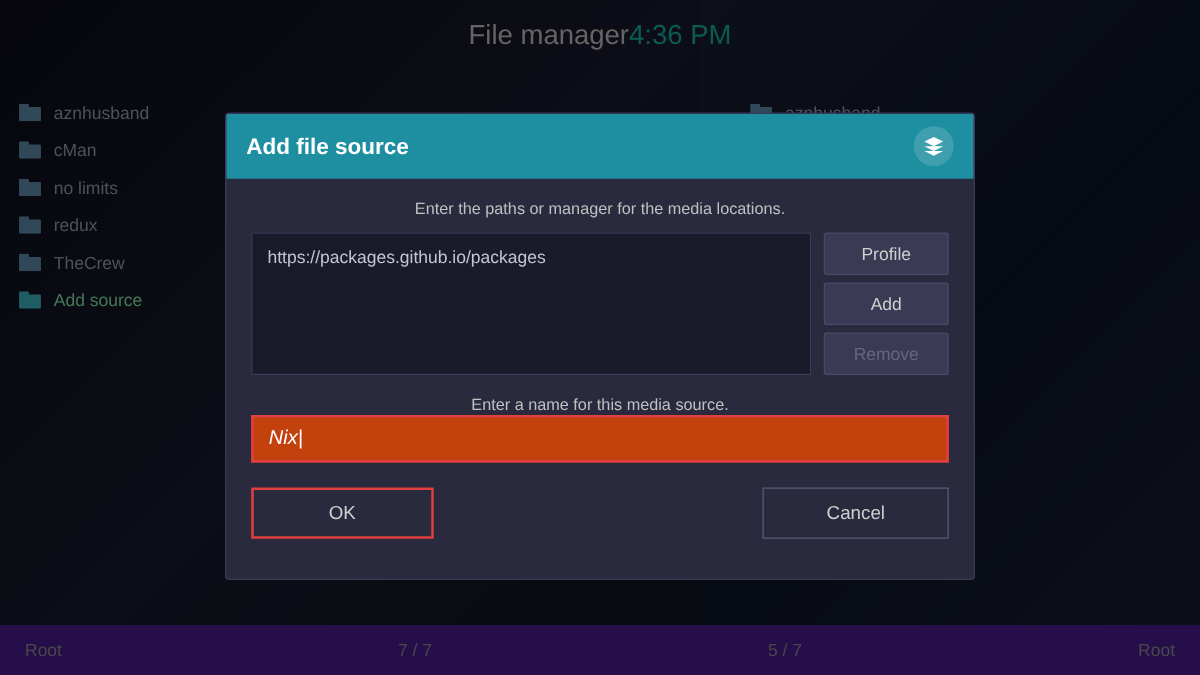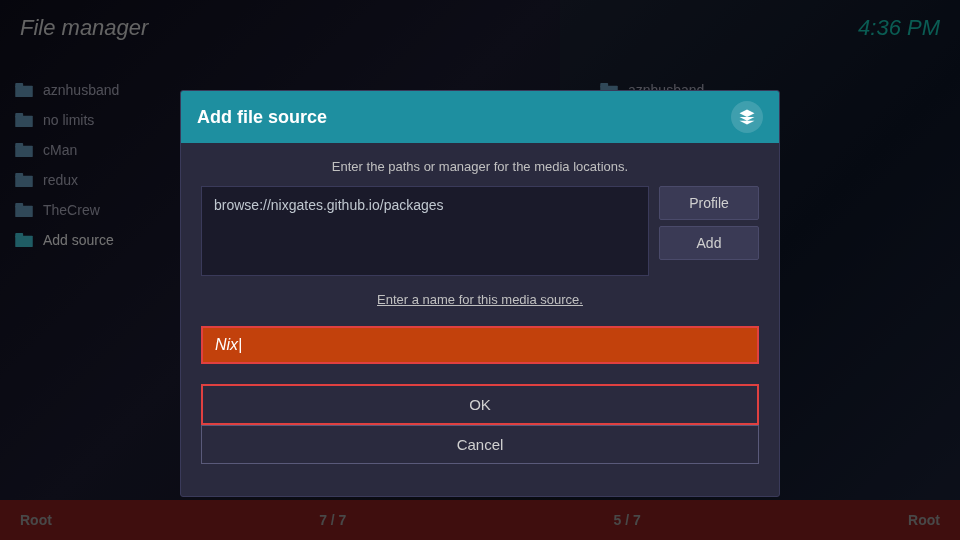--- a/index.html
+++ b/index.html
@@ -28,23 +28,22 @@
       background: linear-gradient(135deg, #1a2030 0%, #0d1525 50%, #1a2035 100%);
     }
 
     
     .header {
       position: absolute;
       top: 0; left: 0; right: 0;
       height: 55px;
       display: flex;
       align-items: center;
-      justify-content: space-between;
+      justify-content: center;
       padding: 0 20px;
-      font-style: italic;
     }
 
     .header-title {
       color: #c8c8c8;
       font-size: 22px;
       font-weight: normal;
     }
 
     .header-time {
       color: #14b8a6;
@@ -64,21 +63,21 @@
     .sidebar-item {
       display: flex;
       align-items: center;
       padding: 7px 15px;
       color: #a0a0b0;
       font-size: 14px;
       cursor: pointer;
     }
 
     .sidebar-item.active {
-      color: #e5e5e5;
+      color: #86efac;
     }
 
     .folder-icon {
       width: 18px;
       height: 14px;
       margin-right: 10px;
       display: inline-block;
       flex-shrink: 0;
     }
 
@@ -98,26 +97,25 @@
       padding: 7px 15px;
       color: #a0a0b0;
       font-size: 14px;
     }
 
     
     .footer {
       position: absolute;
       bottom: 0; left: 0; right: 0;
       height: 40px;
-      background: #7f1d1d;
+      background: #4c1d95;
       display: flex;
       align-items: center;
       justify-content: space-between;
       padding: 0 20px;
-      font-weight: bold;
     }
 
     .footer-text {
       color: #909090;
       font-size: 14px;
     }
 
     
     .overlay {
       position: absolute;
@@ -210,22 +208,21 @@
     }
 
     .url-btn.disabled {
       color: #666680;
     }
 
     .name-instruction {
       color: #c0c0c0;
       font-size: 13px;
       text-align: center;
-      margin-bottom: 19px;
-      text-decoration: underline;
+      margin-bottom: 1px;
     }
 
     .name-input-container {
       margin-bottom: 16px;
     }
 
     .name-input {
       width: 100%;
       background: #c2410c;
       border: 2px solid #e04040;
@@ -235,21 +232,20 @@
       outline: none;
       font-style: italic;
     }
 
     .dialog-footer {
       display: flex;
       justify-content: space-between;
       gap: 0;
       padding-bottom: 16px;
       padding-top: 4px;
-      flex-direction: column;
     }
 
     .btn-ok {
       background: #2a2a3e;
       border: 2px solid #e04040;
       color: #d0d0d0;
       padding: 10px 60px;
       font-size: 15px;
       cursor: pointer;
     }
@@ -288,28 +284,28 @@
         <rect class="folder-svg" x="0" y="3" width="20" height="13" rx="1"></rect>
         <rect class="folder-svg" x="0" y="0" width="9" height="5" rx="1"></rect>
       </svg>
     <span>aznhusband</span>
   </div>
   <div class="sidebar-item">
     <svg class="folder-icon" viewBox="0 0 20 16">
         <rect class="folder-svg" x="0" y="3" width="20" height="13" rx="1"></rect>
         <rect class="folder-svg" x="0" y="0" width="9" height="5" rx="1"></rect>
       </svg>
+    <span>cMan</span>
+  </div>
+  <div class="sidebar-item">
+    <svg class="folder-icon" viewBox="0 0 20 16">
+        <rect class="folder-svg" x="0" y="3" width="20" height="13" rx="1"></rect>
+        <rect class="folder-svg" x="0" y="0" width="9" height="5" rx="1"></rect>
+      </svg>
     <span>no limits</span>
-  </div>
-  <div class="sidebar-item">
-    <svg class="folder-icon" viewBox="0 0 20 16">
-        <rect class="folder-svg" x="0" y="3" width="20" height="13" rx="1"></rect>
-        <rect class="folder-svg" x="0" y="0" width="9" height="5" rx="1"></rect>
-      </svg>
-    <span>cMan</span>
   </div>
   <div class="sidebar-item">
     <svg class="folder-icon" viewBox="0 0 20 16">
         <rect class="folder-svg" x="0" y="3" width="20" height="13" rx="1"></rect>
         <rect class="folder-svg" x="0" y="0" width="9" height="5" rx="1"></rect>
       </svg>
     <span>redux</span>
   </div>
   <div class="sidebar-item">
     <svg class="folder-icon" viewBox="0 0 20 16">
@@ -354,24 +350,25 @@
       <svg width="18" height="18" viewBox="0 0 24 24" fill="white">
         <path d="M12 2L2 7l10 5 10-5-10-5zM2 17l10 5 10-5M2 12l10 5 10-5"></path>
       </svg>
     </div>
   </div>
 
   <div class="dialog-body">
     <div class="dialog-instruction">Enter the paths or manager for the media locations.</div>
 
     <div class="url-section">
-      <div class="url-text-area">browse://nixgates.github.io/packages</div>
+      <div class="url-text-area">https://packages.github.io/packages</div>
       <div class="url-buttons">
         <button class="url-btn">Profile</button>
         <button class="url-btn">Add</button>
+        <button class="url-btn disabled">Remove</button>
       </div>
     </div>
 
     <div class="name-instruction">Enter a name for this media source.</div>
 
     <div class="name-input-container">
       <input class="name-input" type="text" value="Nix|" style="">
     </div>
 
     <div class="dialog-footer">

